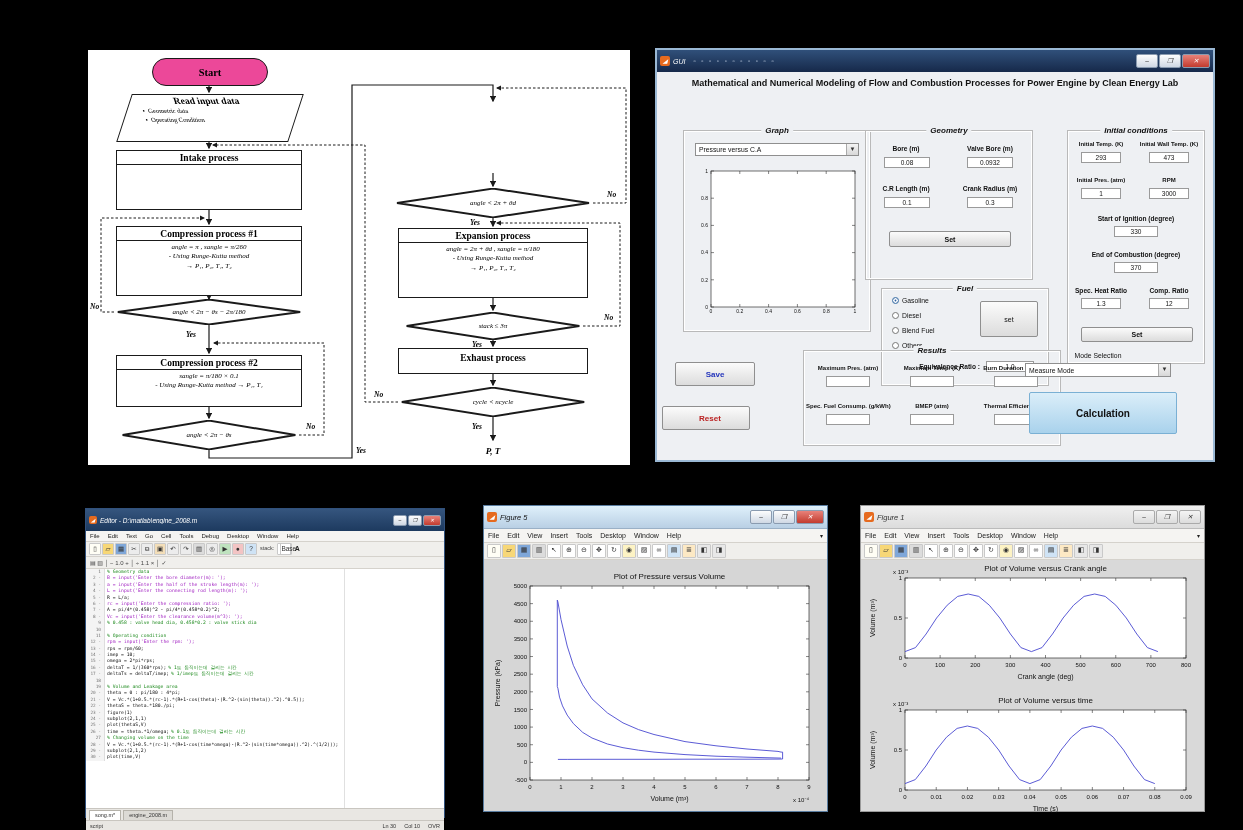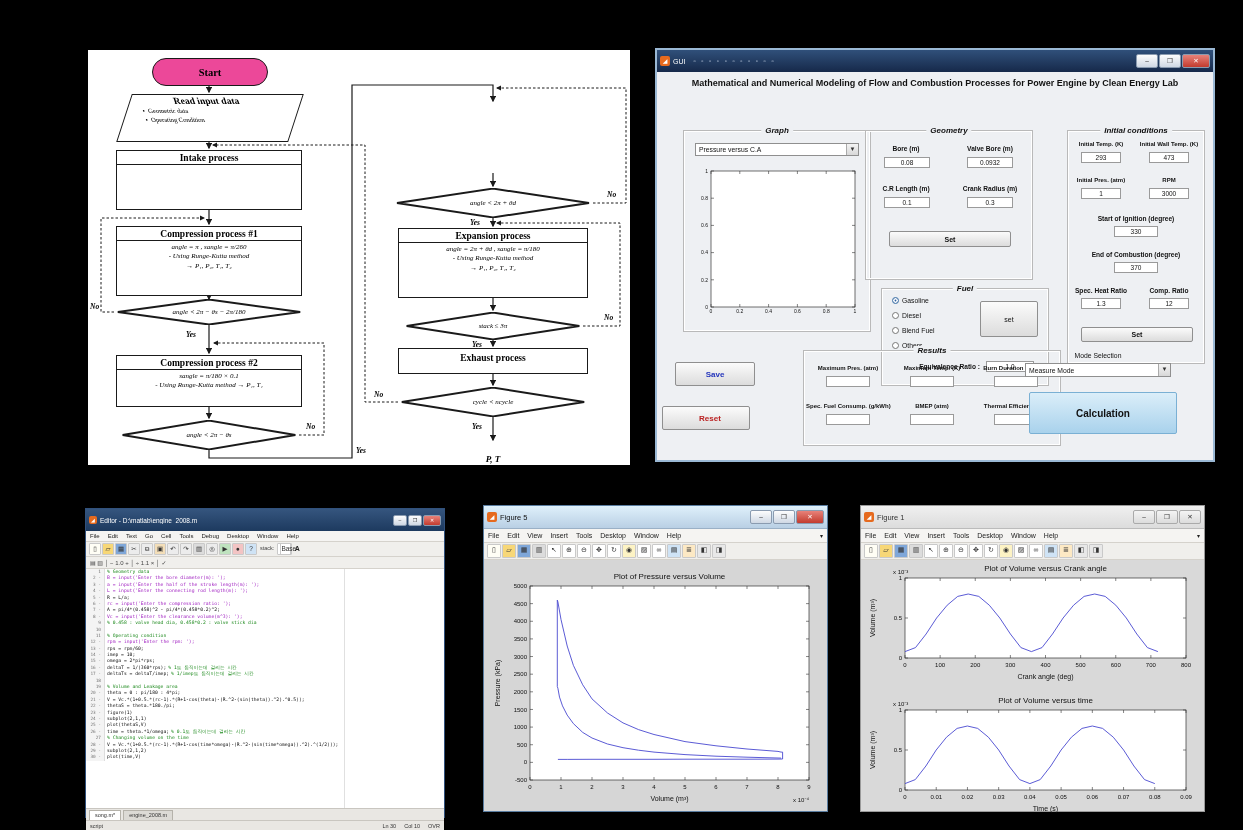--- a/index.html
+++ b/index.html
@@ -18,26 +18,26 @@
            display:flex;align-items:center;justify-content:center;font:bold 10.5px "Liberation Serif",serif;}
   .fc-par{position:absolute;transform:skewX(-18deg);border:1.6px solid #1a1a1a;background:#fff;}
   .fc-par-in{transform:skewX(18deg);text-align:center;}
   .fc-par-t{font:bold 9.5px "Liberation Serif",serif;padding-top:2px;}
   .fc-par-b{font:6.5px "Liberation Serif",serif;text-align:left;padding-left:18px;line-height:1.4;}
   .dia{position:absolute;}
   .dia svg{position:absolute;left:0;top:0;width:100%;height:100%;}
   .dia span{position:absolute;inset:0;display:flex;align-items:center;justify-content:center;
             font:italic 7px "Liberation Serif",serif;}
   .fc-lbl{position:absolute;font:bold italic 7.5px "Liberation Serif",serif;font-style:italic;}
-  .fc-out{position:absolute;font:bold italic 9px "Liberation Serif",serif;text-align:center;margin-top:8px;}
+  .fc-out{position:absolute;font:bold italic 9px "Liberation Serif",serif;text-align:center;}
   .two-col{display:flex;justify-content:space-around;padding:2px 2px;}
   .two-col div{font:italic 7px "Liberation Serif",serif;line-height:1.4;}
 
   
-  .tbar{display:flex;align-items:center;padding:11px 3px;box-sizing:border-box;}
+  .tbar{display:flex;align-items:center;padding:11px 3px;box-sizing:border-box;font-style:italic;}
   .ticon{width:10px;height:10px;background:#e66a1e;color:#fff;font-size:6px;line-height:10px;text-align:center;border-radius:2px;margin-right:3px;flex:none;}
   .ttext{flex:1;white-space:nowrap;overflow:hidden;}
   .wbtns{display:flex;gap:1px;}
   .wbtn{width:20px;height:12px;border:1px solid #8a9bb0;border-radius:2px;background:linear-gradient(#fdfdfd,#cfd8e4);
         font-size:6.5px;color:#333;text-align:center;line-height:11px;}
   .wbtn.close{background:linear-gradient(#e8827a,#c23b2e);color:#fff;width:26px;}
   .wbtn.plain{background:linear-gradient(#f4f4f4,#dcdcdc);border-color:#aaa;}
   .menubar{display:flex;align-items:center;background:#f5f4f2;border-bottom:1px solid #d5d2cc;}
   .menubar span{padding:0 4px;color:#222;}
   .toolbar{display:flex;align-items:center;background:#f0efec;border-bottom:1px solid #d5d2cc;gap:1px;padding:0 3px;}

